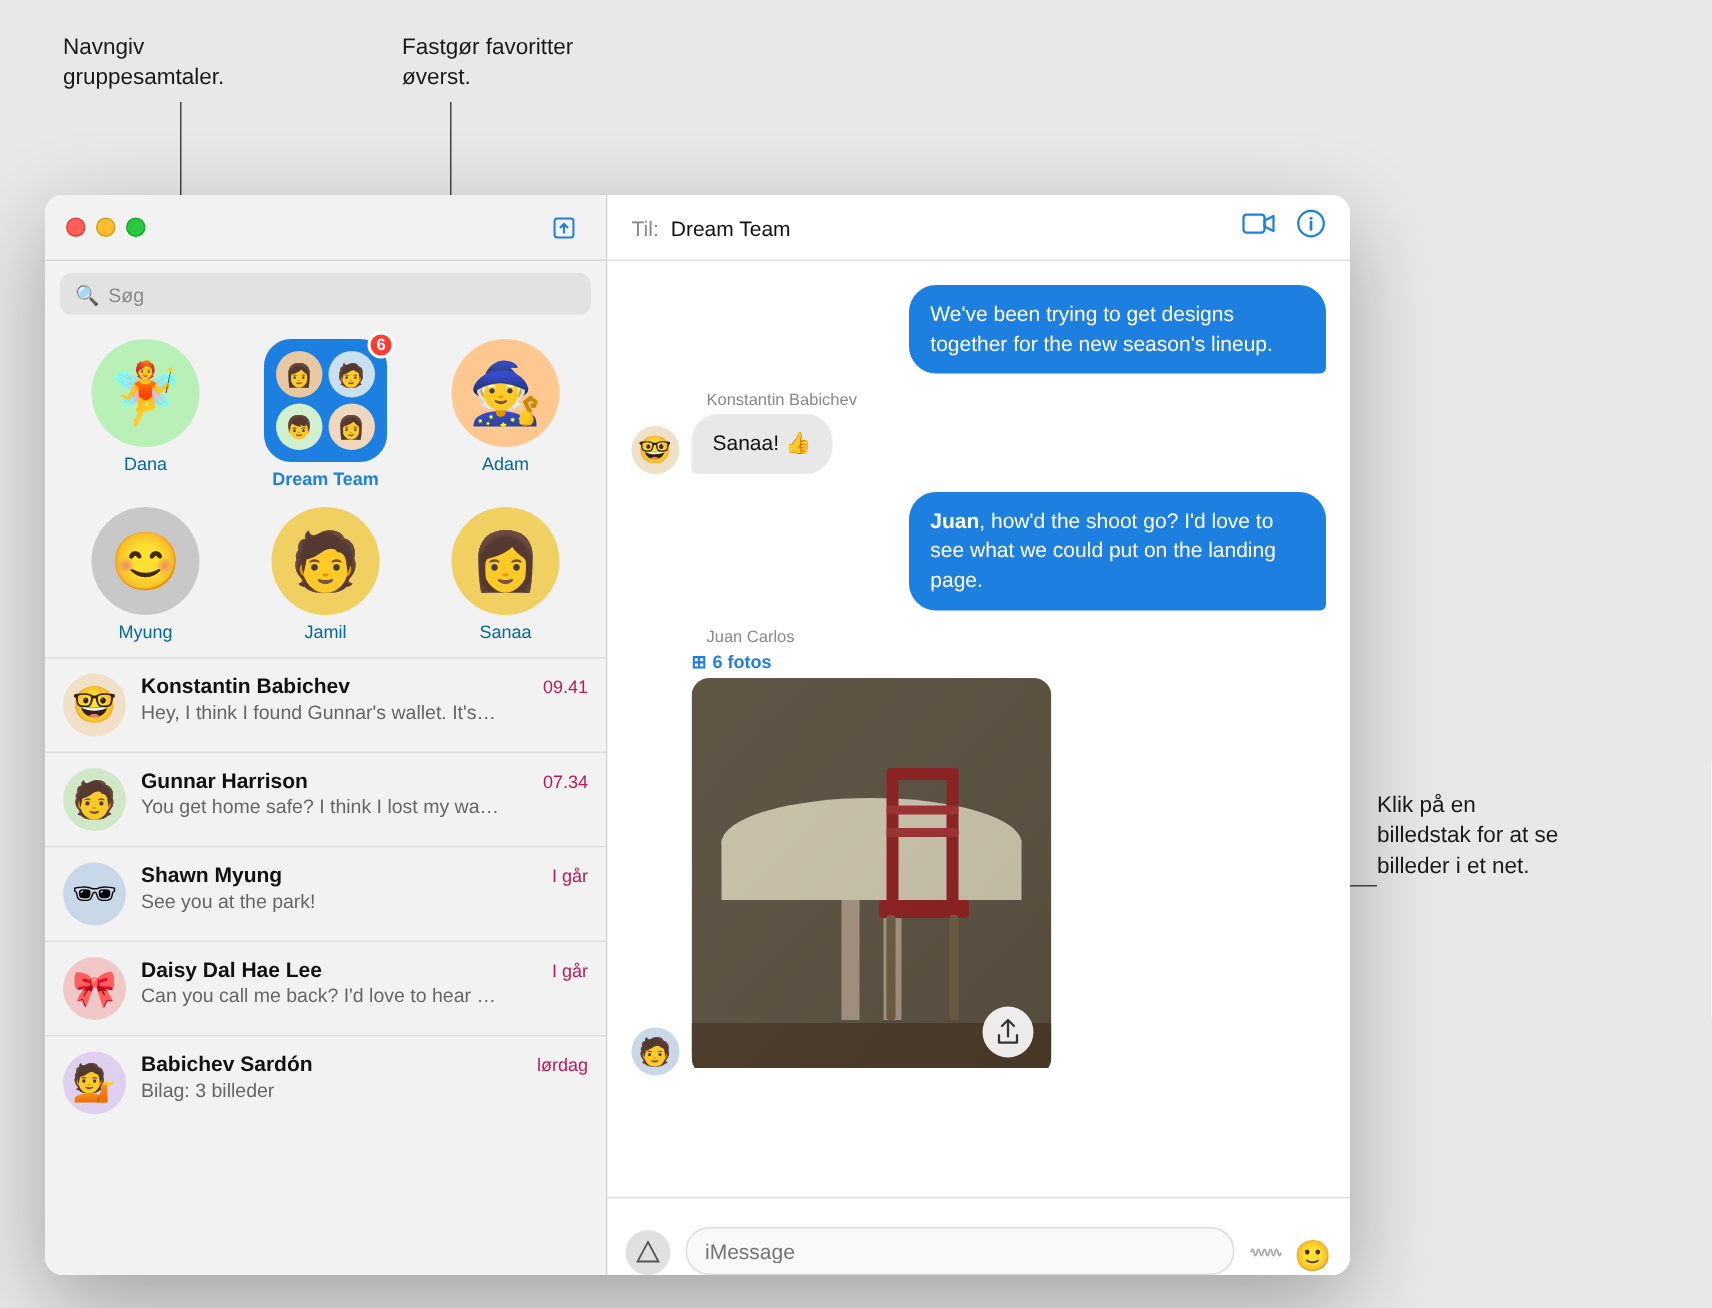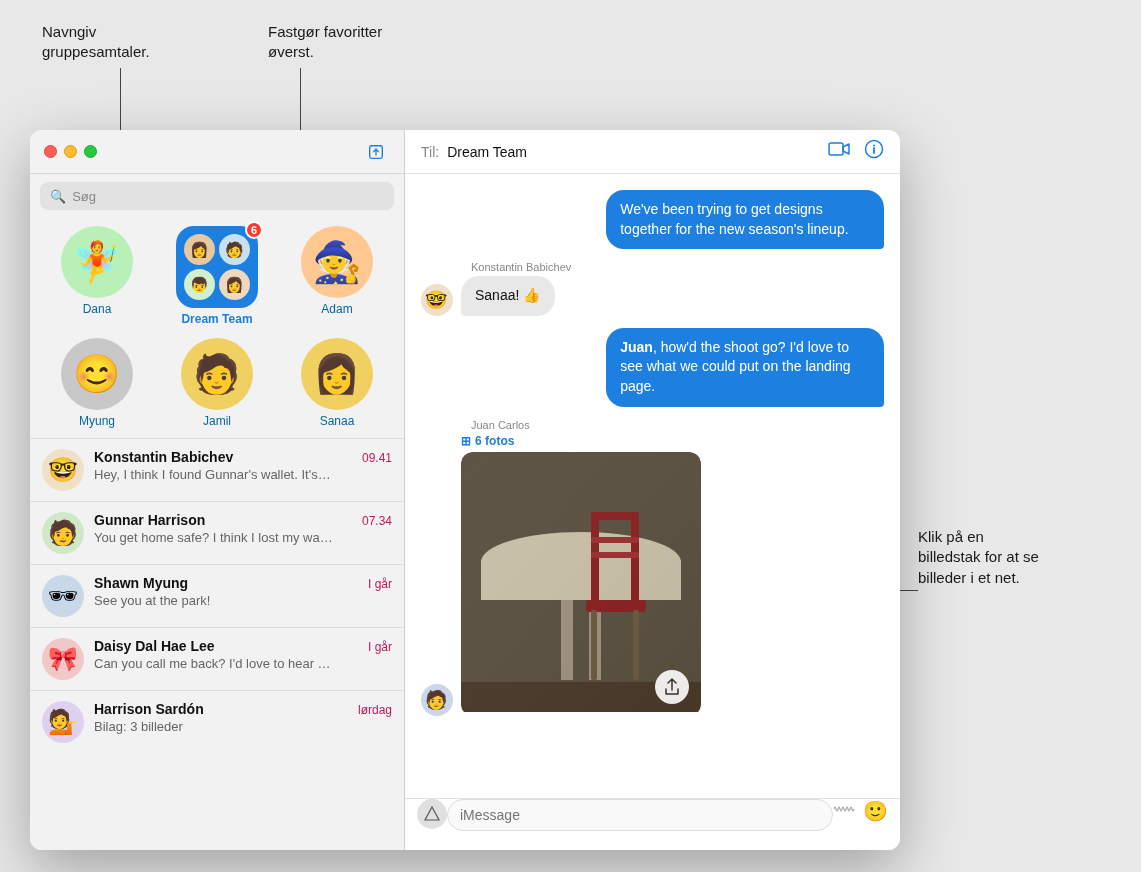--- a/index.html
+++ b/index.html
@@ -313,23 +313,23 @@
       font-size: 16px;
       cursor: pointer;
       color: #333;
     }
 
     
     .input-bar {
       height: 52px;
       border-top: 1px solid #e0e0e0;
       display: flex;
-      align-items: flex-start;
+      align-items: flex-end;
       padding: 0 12px;
-      gap: 0;
+      gap: 10px;
     }
 
     .app-icon-btn {
       width: 30px;
       height: 30px;
       border-radius: 50%;
       background: #e0e0e0;
       display: flex;
       align-items: center;
       justify-content: center;
@@ -508,21 +508,21 @@
             <span class="conv-time">I går</span>
           </div>
           <div class="conv-preview">Can you call me back? I'd love to hear more about your project.</div>
         </div>
       </div>
 
       <div class="conv-item">
         <div class="conv-avatar" style="background:#e0d0f0;">💁</div>
         <div class="conv-info">
           <div class="conv-top">
-            <span class="conv-name">Harrison Sardón</span>
+            <span class="conv-name">Babichev Sardón</span>
             <span class="conv-time">lørdag</span>
           </div>
           <div class="conv-preview">Bilag: 3 billeder</div>
         </div>
       </div>
 
     </div>
   </div>
 
   <div class="chat-area">

